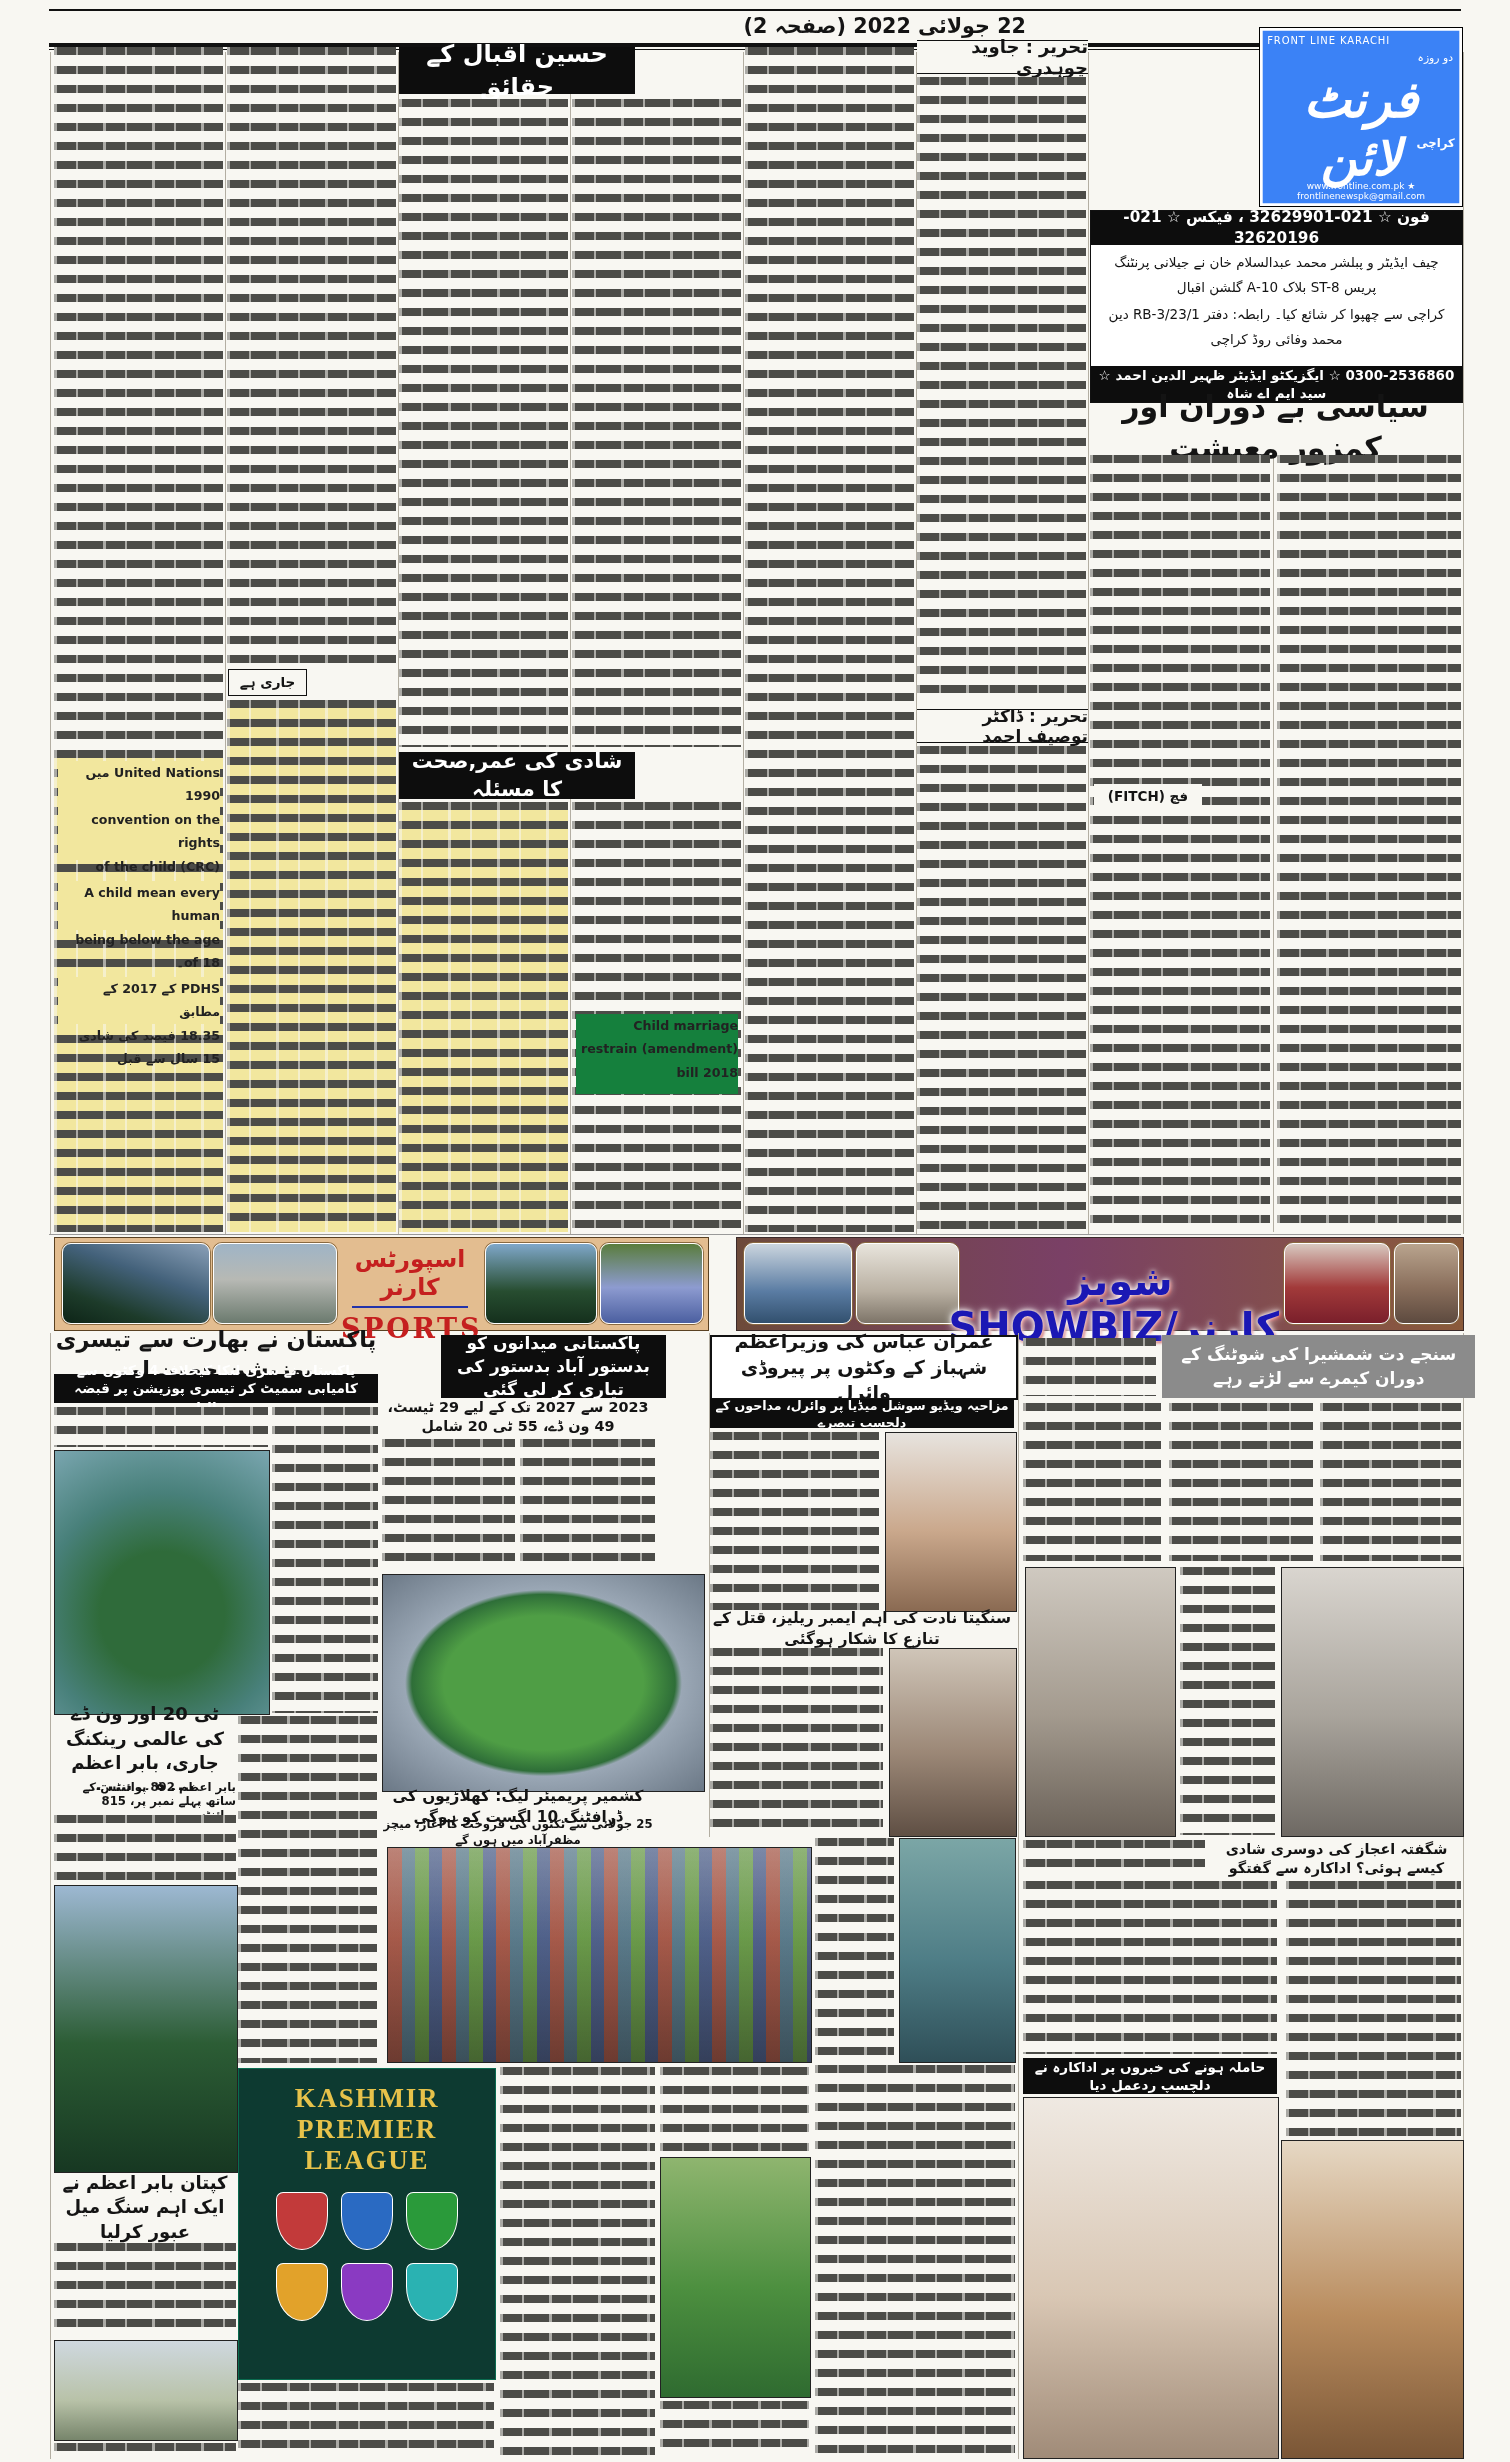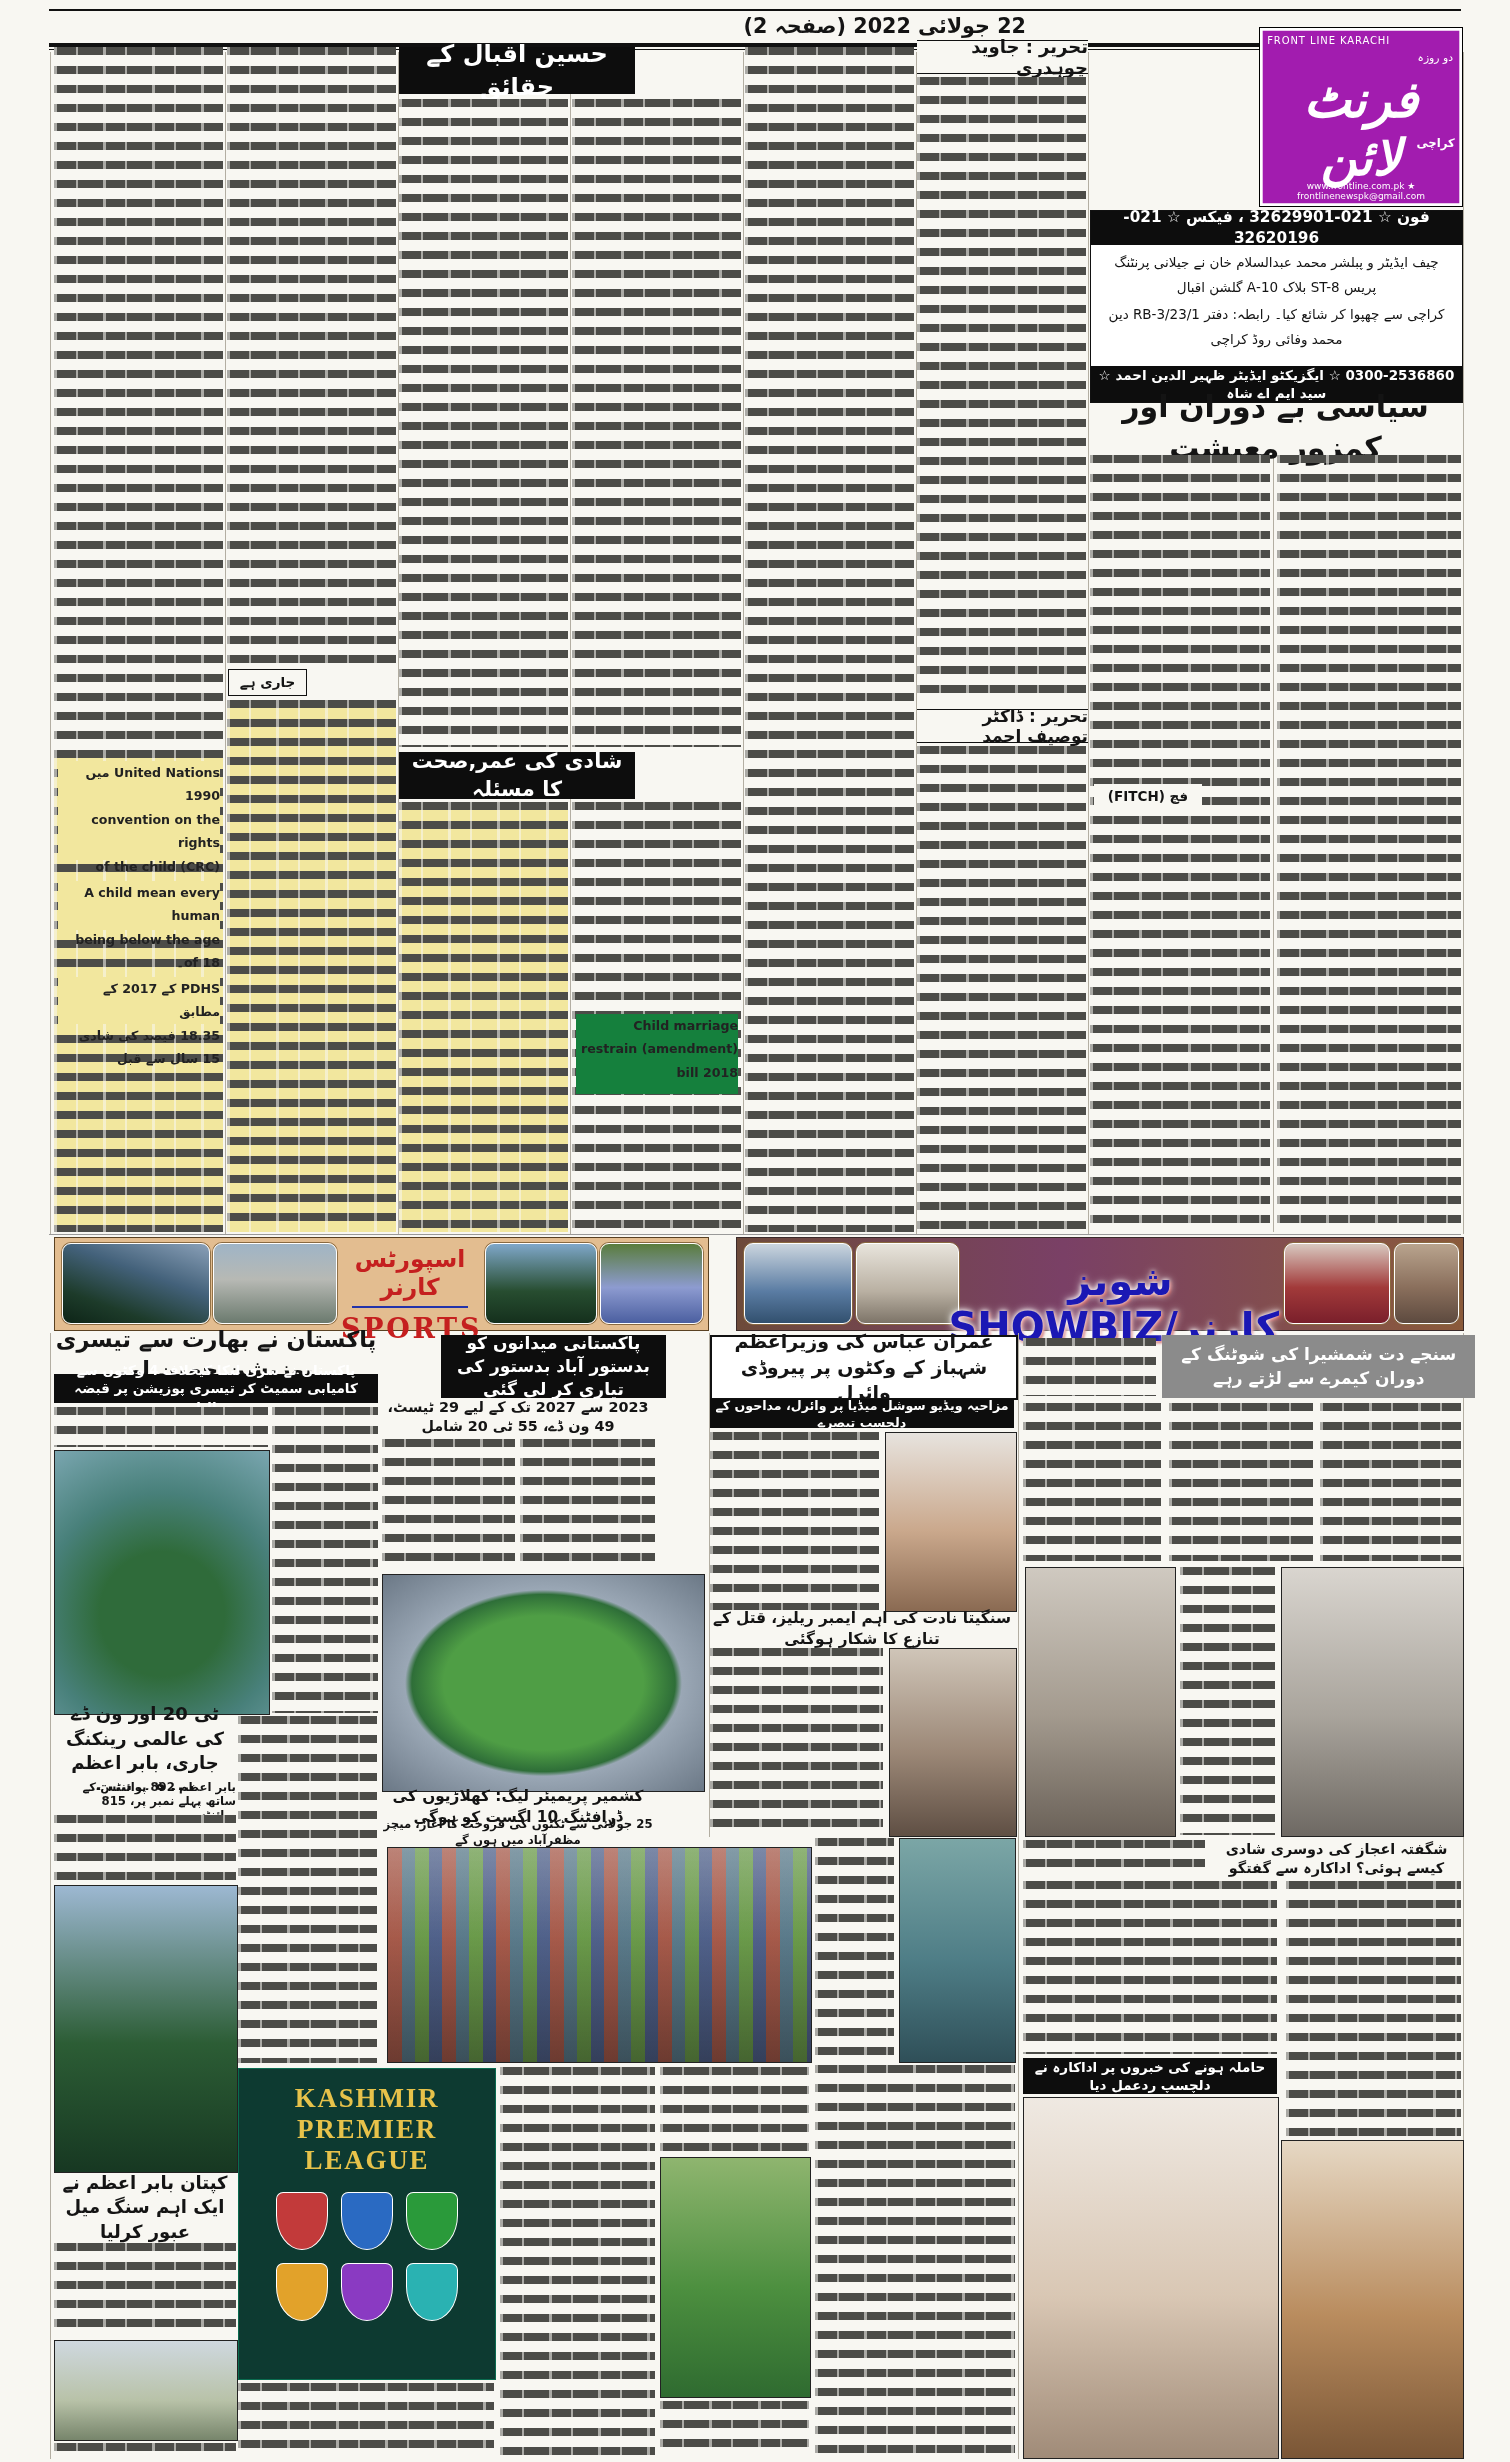--- a/index.html
+++ b/index.html
@@ -16,21 +16,21 @@
   .bar{background:#0d0d0d;color:#fff;display:flex;align-items:center;justify-content:center;
        text-align:center;font-weight:bold;line-height:1.35;}
   .graybar{background:#8b8b8b;color:#fff;display:flex;align-items:center;justify-content:center;
        text-align:center;font-weight:bold;line-height:1.4;}
   .hd{font-weight:bold;display:flex;align-items:center;justify-content:center;text-align:center;line-height:1.35;}
   .boxed{border:2.7px solid #111;background:#fff;}
   .rule-v{background:#b3aea2;width:0.9px;}
   .rule-h{background:#111;}
   .photo{border:0.9px solid #222;}
   .rphoto{border:1.8px solid #fff;border-radius:9px;box-shadow:0 0 0 0.9px #8a6a40;}
-  .masthead{background:#a21caf;color:#fff;border:1.8px solid #000;box-shadow:inset 0 0 0 2.7px #fff;}
+  .masthead{background:#3b82f6;color:#fff;border:1.8px solid #000;box-shadow:inset 0 0 0 2.7px #fff;}
   .authorbox{border-top:1.8px solid #111;border-bottom:1.8px solid #111;background:#f8f7f2;
              font-weight:bold;display:flex;align-items:center;justify-content:center;}
   .token{background:#f8f7f2;font-weight:bold;display:flex;align-items:center;justify-content:center;}
   .entext{font-size:12.6px;line-height:23.4px;text-align:right;font-weight:bold;color:#222;}
   .sports-urdu{color:#c51f1f;font-weight:bold;font-size:23.4px;text-align:center;}
   .sports-en{color:#c51f1f;font-weight:bold;font-size:27px;letter-spacing:2.7px;
              font-family:"DejaVu Serif",serif;text-align:center;}
   .showbiz-label{color:#1b18b4;font-weight:bold;font-size:40px;text-align:center;
              text-shadow:0 0 4.5px #fff,0 0 8px #fff,1.8px 1.8px 2.7px #b01010;}
   .kpl{background:#0d3a31;border:1.8px solid #0a6b4f;color:#e7c24a;}

